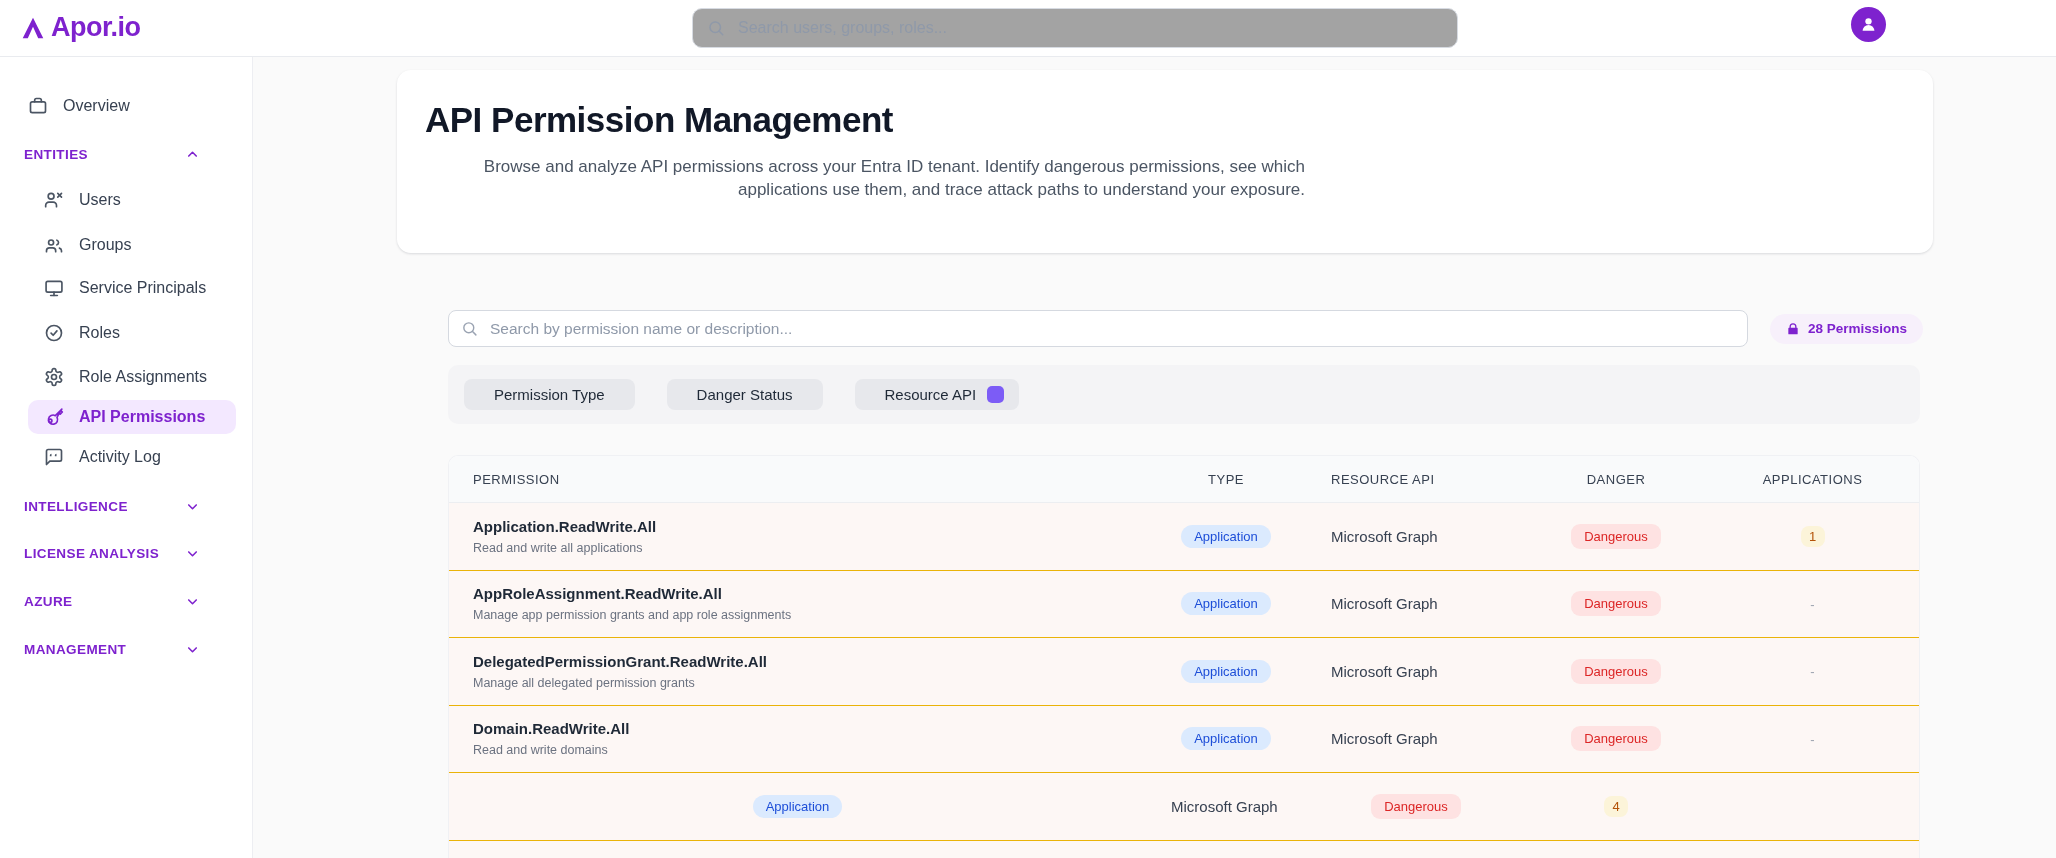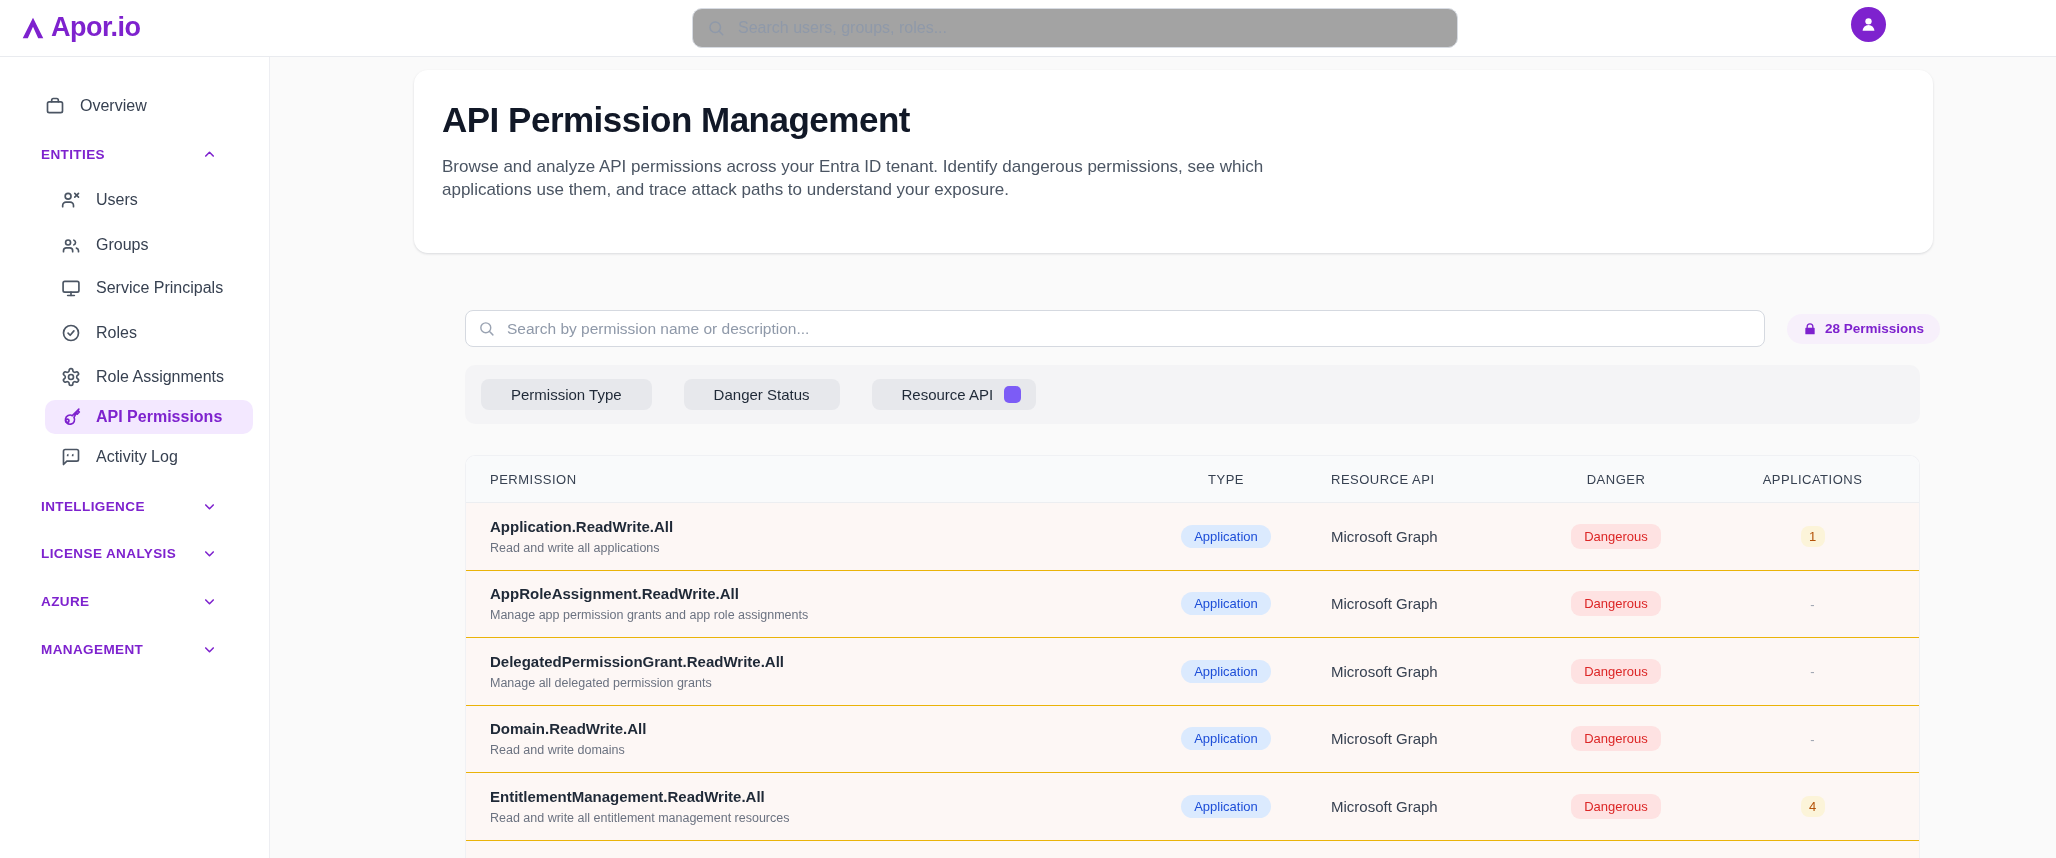--- a/index.html
+++ b/index.html
@@ -20,38 +20,38 @@
           display:flex; align-items:center; gap:11px; padding:0 14px; }
   .topbar-search input { flex:1; border:none; outline:none; font-size:16px; color:#374151;
           font-family:inherit; background:transparent; }
   input::placeholder { color:#8f99a9; }
   .avatar { position:absolute; left:1851px; top:7px; width:35px; height:35px; border-radius:50%;
           background:var(--accent); display:flex; align-items:center; justify-content:center; cursor:pointer; }
 
   
   .shell { display:flex; height:801px; }
   .sidebar { flex:none; width:253px; background:#fff; border-right:1px solid #edeef2;
-          padding:34px 16px 0 16px;margin-left:17px; }
+          padding:34px 16px 0 16px; }
   .nav-item { display:flex; align-items:center; gap:15px; height:30px; padding-left:12px;
           font-size:16px; color:#374151; cursor:pointer; border-radius:10px; }
   .nav-item svg { color:#4b5563; flex:none; }
   .nav-sub { padding-left:28px; }
   .nav-sub.active { margin-left:12px; padding-left:16px; height:34px;
           background:var(--accent-soft); color:var(--accent); font-weight:bold; }
   .nav-sub.active svg { color:var(--accent); }
   .nav-header { display:flex; align-items:center; justify-content:space-between; height:22px;
           padding:0 36px 0 8px; color:var(--accent); font-weight:bold; font-size:13.5px;
           letter-spacing:0.4px; cursor:pointer; }
 
   
   .main { flex:1; background:#fafafa; overflow:hidden; }
   .header-card { margin:13px 123px 0 144px; height:183px; background:#fff; border-radius:14px;
           padding:30px 28px; box-shadow:0 1px 3px rgba(16,24,40,.09), 0 1px 2px rgba(16,24,40,.05); }
   .header-card h1 { margin:0; font-size:35px; font-weight:bold; color:#111827; letter-spacing:-0.5px; }
-  .header-card p { margin:15px 0 0; font-size:17px; line-height:1.36; color:#4b5563; max-width:880px; }
+  .header-card p { margin:15px 0 0; font-size:17px; line-height:1.36; color:#4b5563; max-width:880px;text-align:right; }
 
   .content { margin:57px 136px 0 195px; }
   .search-row { display:flex; align-items:center; }
   .perm-search { position:relative; flex:none; width:1300px; height:37px; }
   .perm-search input { width:100%; height:100%; border:1px solid #d5d9e0; border-radius:8px;
           padding:0 14px 0 41px; font-size:15.5px; font-family:inherit; outline:none; background:#fff; color:#374151; }
   .perm-search .mag { position:absolute; left:13px; top:10px; color:#9aa3b2; }
   .count-pill { margin-left:22px; height:30px; padding:0 16px; border-radius:999px;
           background:#f7f0fb; color:var(--accent); font-size:13.5px; font-weight:bold;
           display:flex; align-items:center; gap:8px; white-space:nowrap; }
@@ -302,24 +302,20 @@
       <div class="perm-name">Domain.ReadWrite.All</div>
       <div class="perm-desc">Read and write domains</div>
     </div>
     <div class="cell-type"><span class="badge-type">Application</span></div>
     <div class="cell-resource">Microsoft Graph</div>
     <div class="cell-danger"><span class="badge-danger">Dangerous</span></div>
     <div class="cell-apps"><span class="apps-value dash">-</span></div>
   </div>
 
   <div class="trow grid">
-    <div class="cell-perm">
-      <div class="perm-name">EntitlementManagement.ReadWrite.All</div>
-      <div class="perm-desc">Read and write all entitlement management resources</div>
-    </div>
     <div class="cell-type"><span class="badge-type">Application</span></div>
     <div class="cell-resource">Microsoft Graph</div>
     <div class="cell-danger"><span class="badge-danger">Dangerous</span></div>
     <div class="cell-apps"><span class="apps-value">4</span></div>
   </div>
 </div>
         <div class="partial-row"></div>
       </div>
     </div>
   </main>

